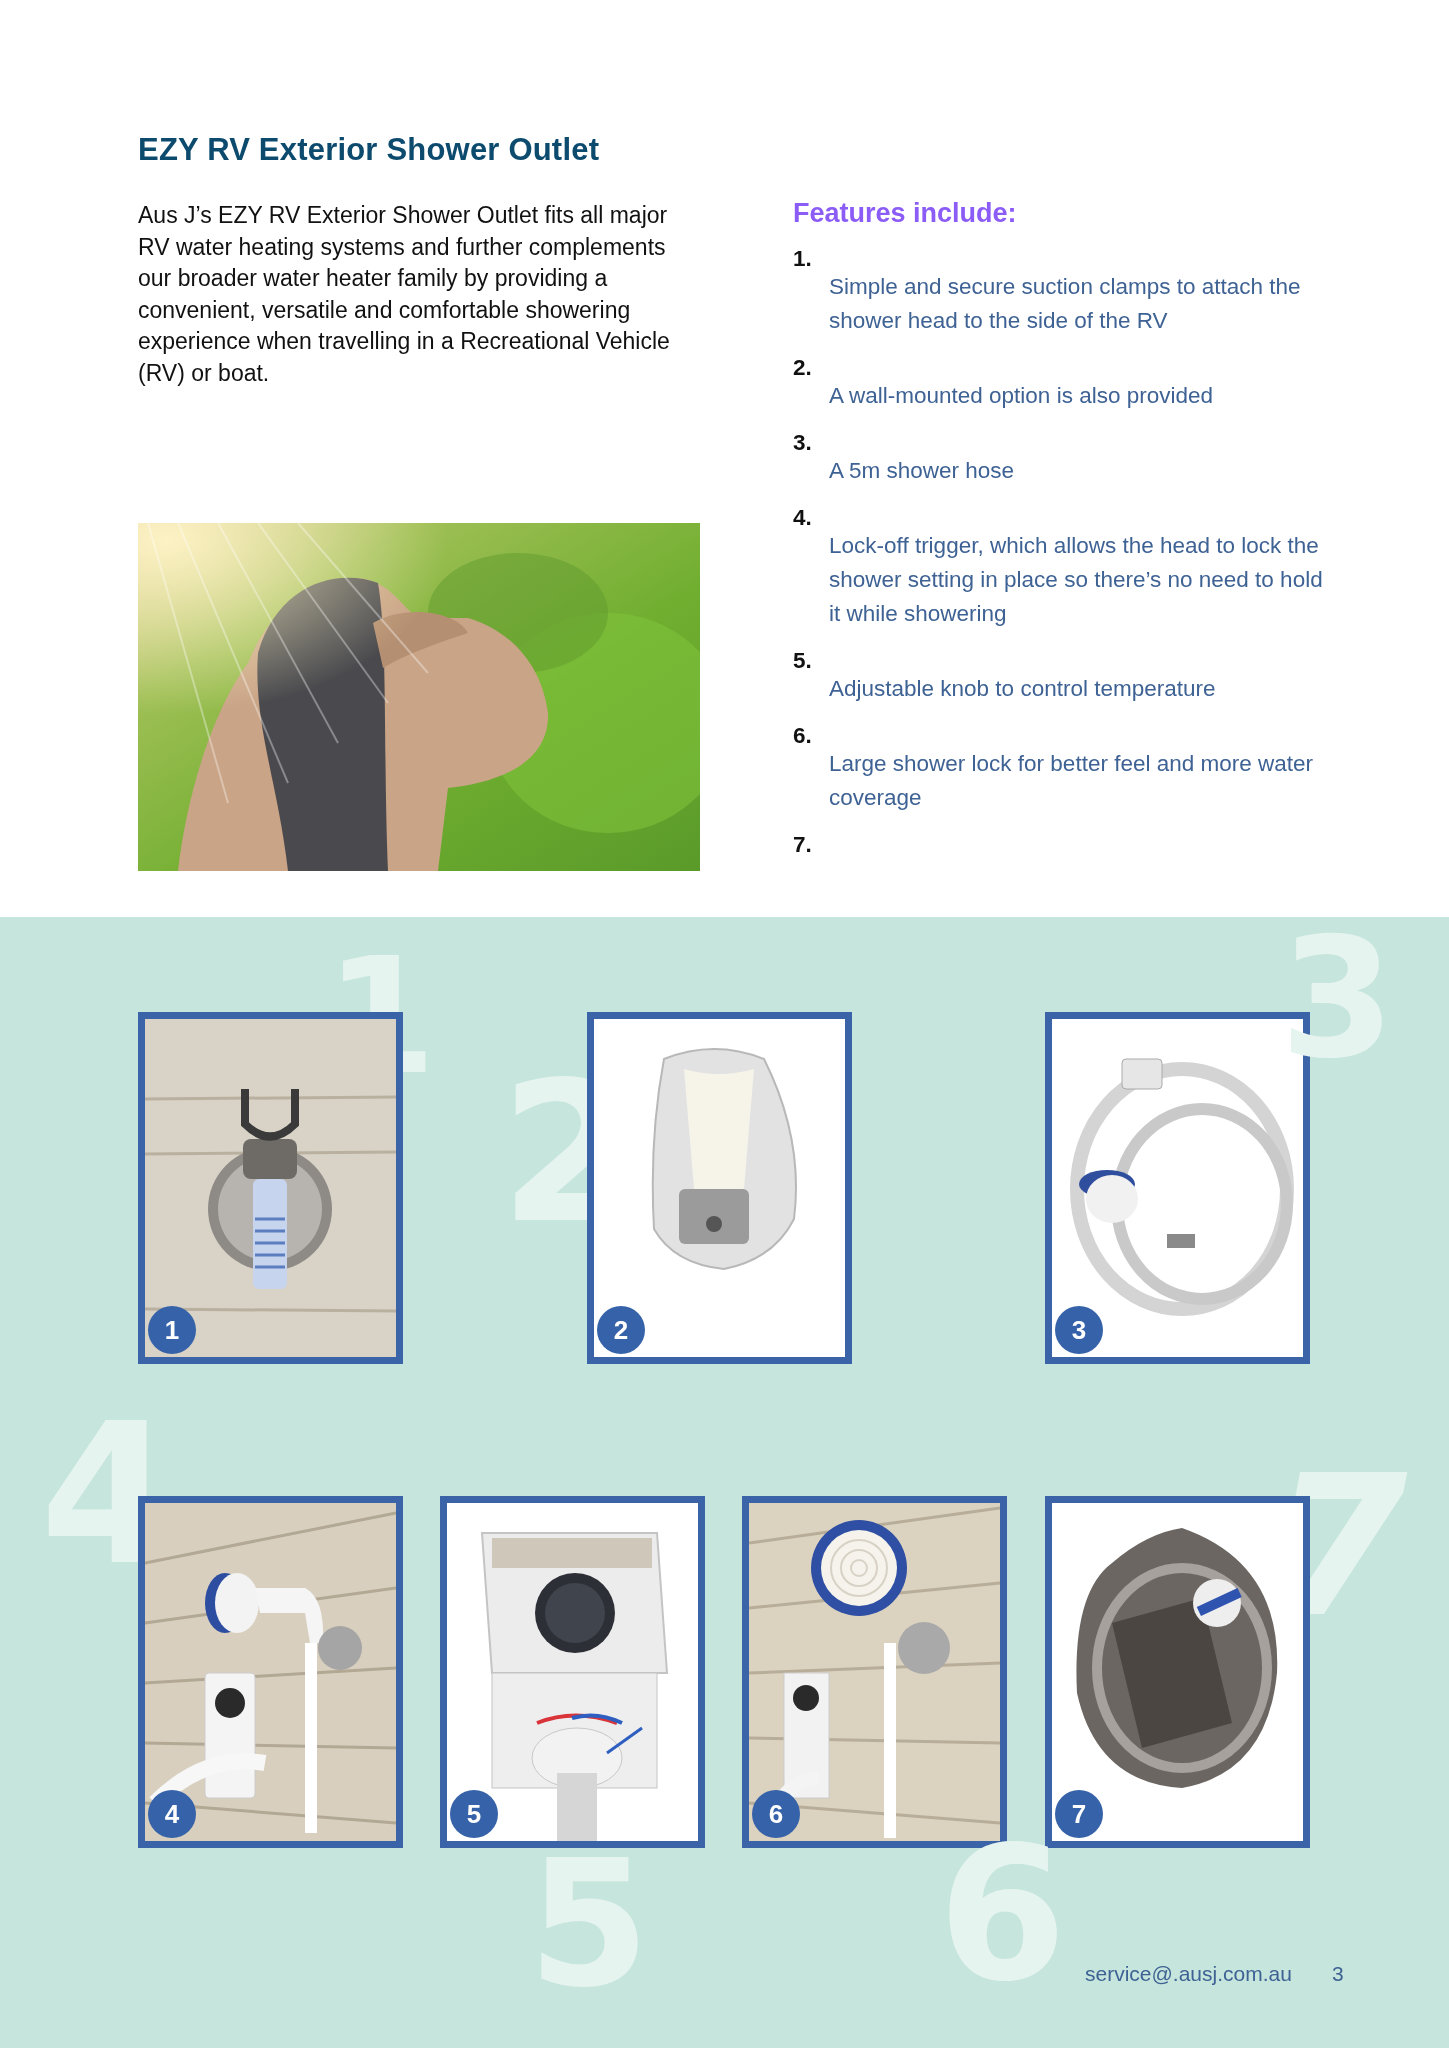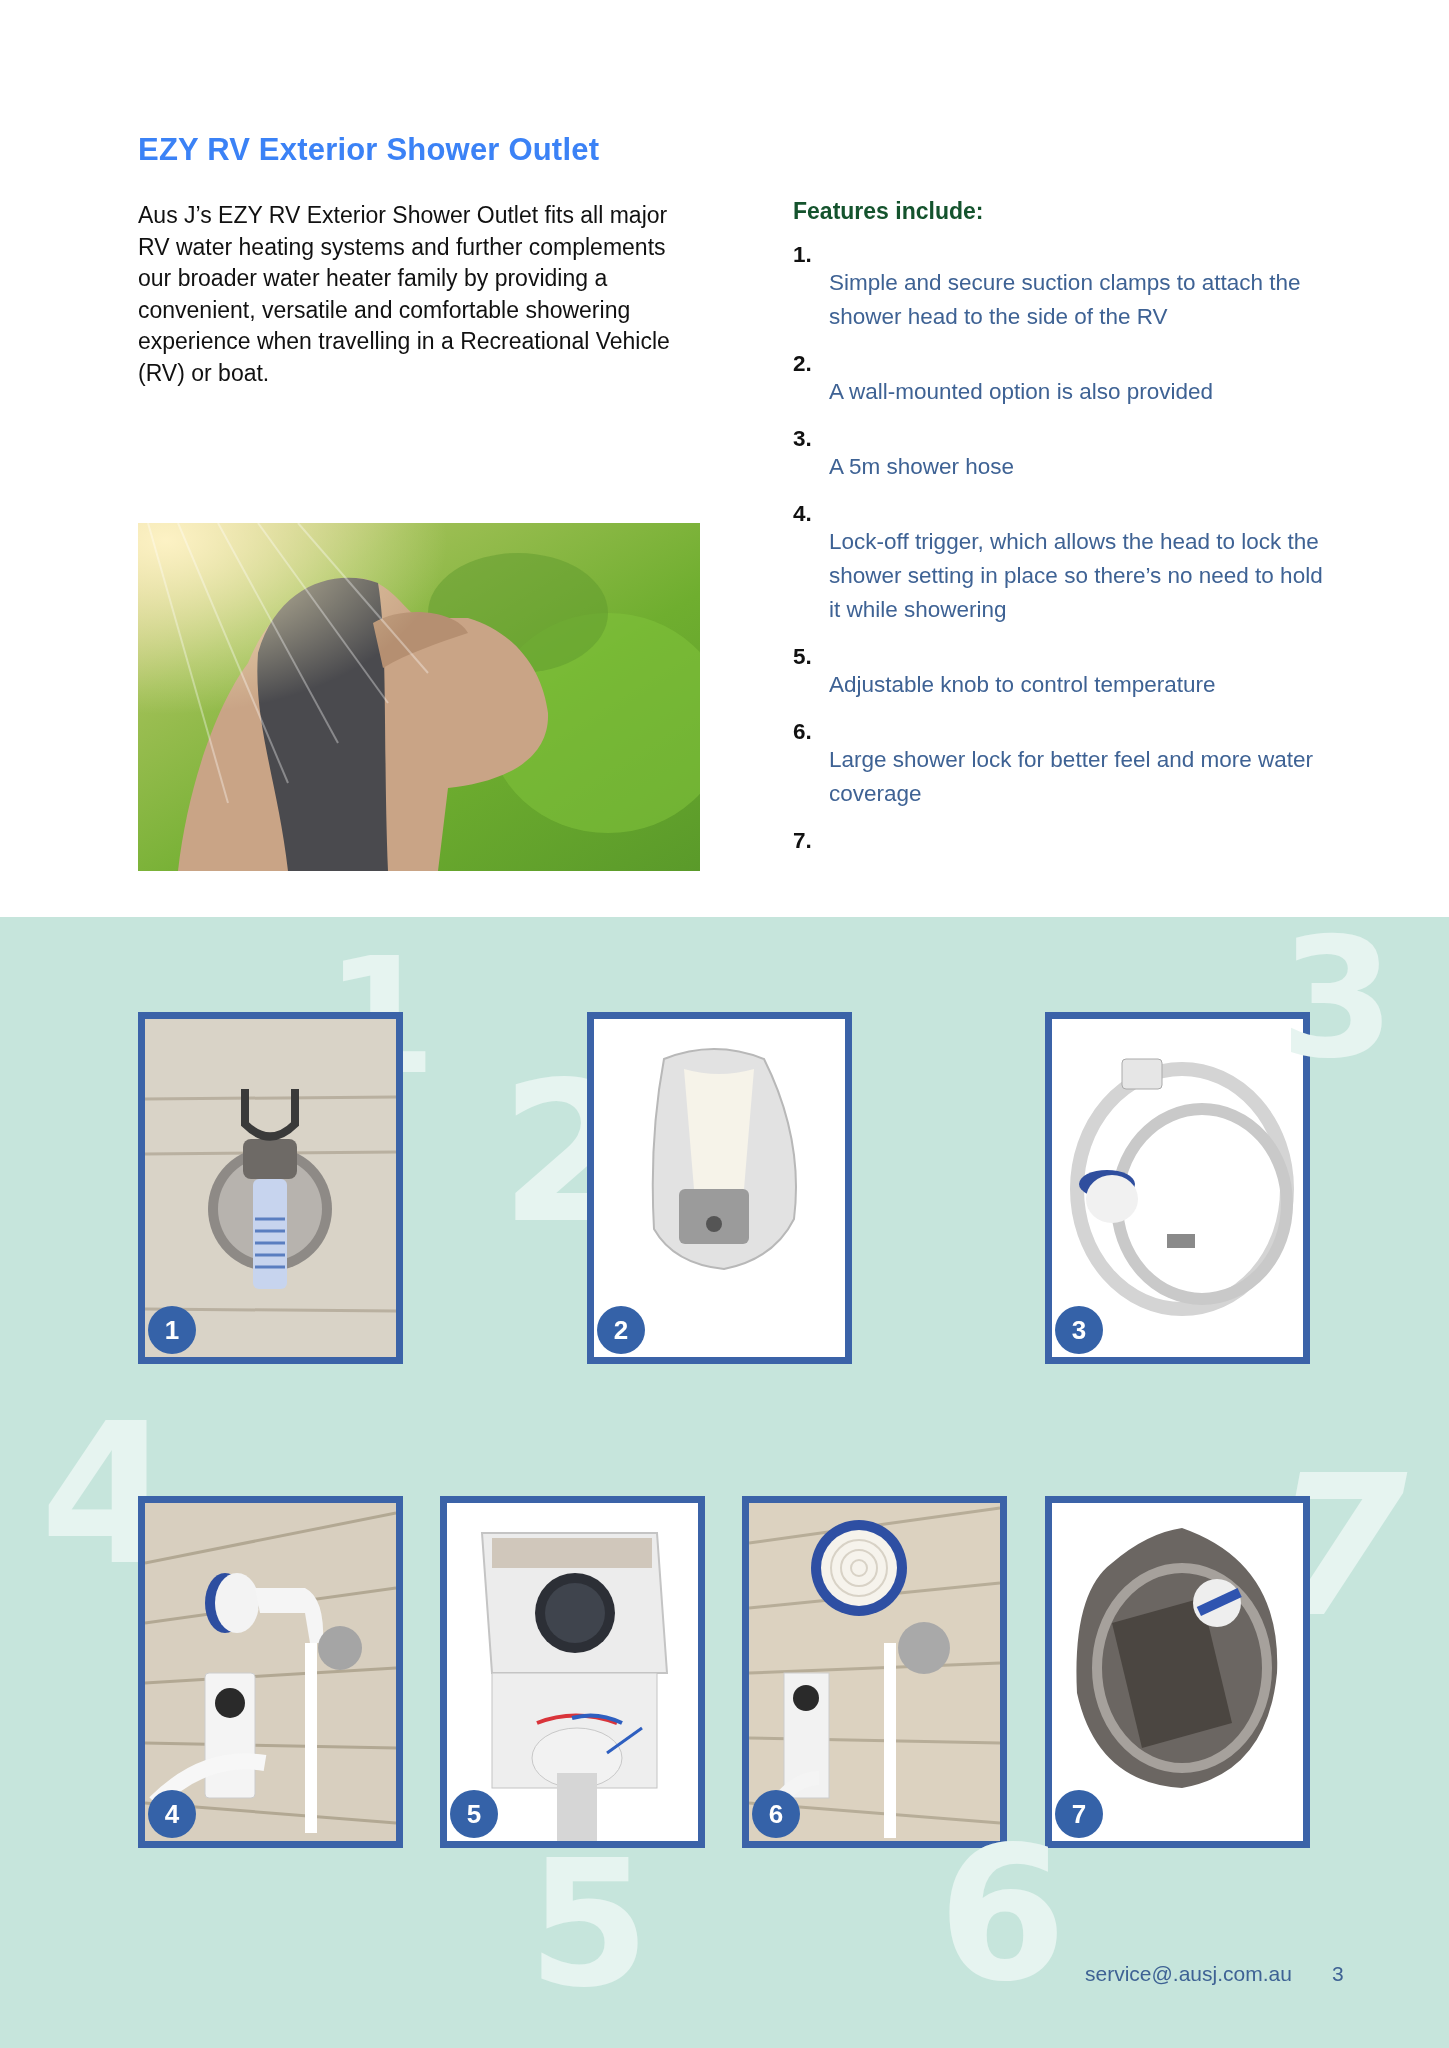--- a/index.html
+++ b/index.html
@@ -1,30 +1,30 @@
 <!DOCTYPE html>
 <html><head>
 <meta charset="utf-8">
 <style>
   * { box-sizing: border-box; margin: 0; padding: 0; }
   html, body { width: 1449px; height: 2048px; background: #ffffff; overflow: hidden; }
   body { position: relative; font-family: "Liberation Sans", "DejaVu Sans", sans-serif; color: #1a1a1a; }
 
   .page-top { position: absolute; left: 0; top: 0; width: 1449px; height: 917px; background: #ffffff; }
 
-  .title { position: absolute; left: 138px; top: 132px; font-size: 31px; font-weight: bold; color: #3b82f6; letter-spacing: 0.2px; }
+  .title { position: absolute; left: 138px; top: 132px; font-size: 31px; font-weight: bold; color: #0c4a6e; letter-spacing: 0.2px; }
 
   .intro { position: absolute; left: 138px; top: 200px; width: 560px; font-size: 23px; line-height: 31.5px; color: #111; }
   .intro p { margin-bottom: 14px; }
 
   .hero-photo { position: absolute; left: 138px; top: 523px; width: 562px; height: 348px; overflow: hidden; }
   .hero-photo svg { display: block; width: 100%; height: 100%; }
 
   .features { position: absolute; left: 793px; top: 198px; width: 540px; }
-  .features-title { font-size: 23px; font-weight: bold; color: #14532d; margin-bottom: 13px; }
+  .features-title { font-size: 27px; font-weight: bold; color: #8b5cf6; margin-bottom: 13px; }
   .feature { display: flex; font-size: 22.5px; line-height: 34px; margin-bottom: 13px; }
   .feature .num { flex: 0 0 36px; font-weight: bold; color: #111; }
   .feature .txt { color: #3e6294; margin-top: 28px; }
 
   .teal { position: absolute; left: 0; top: 917px; width: 1449px; height: 1131px; background: #c6e5dc; overflow: hidden; }
 
   .bignum { position: absolute; font-family: "DejaVu Sans", sans-serif; font-weight: bold; color: #e6f4f0; line-height: 1; user-select: none; }
 
   .frame { position: absolute; width: 265px; height: 352px; border: 7px solid #3b63a8; background: #ffffff; overflow: hidden; }
   .frame svg { display: block; width: 100%; height: 100%; }

